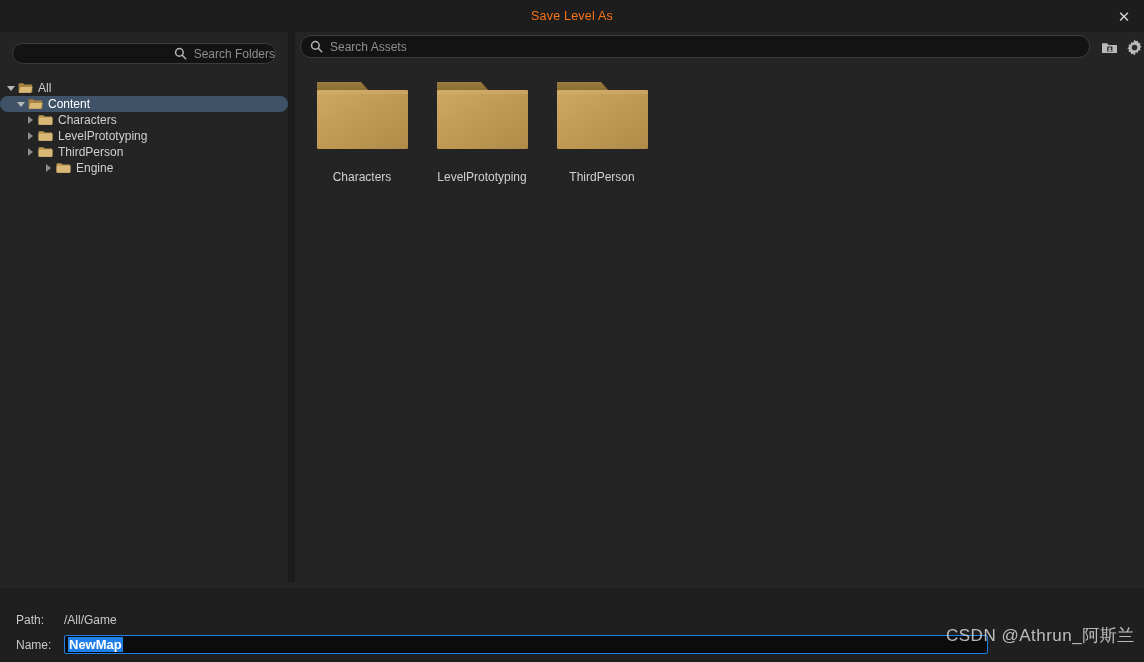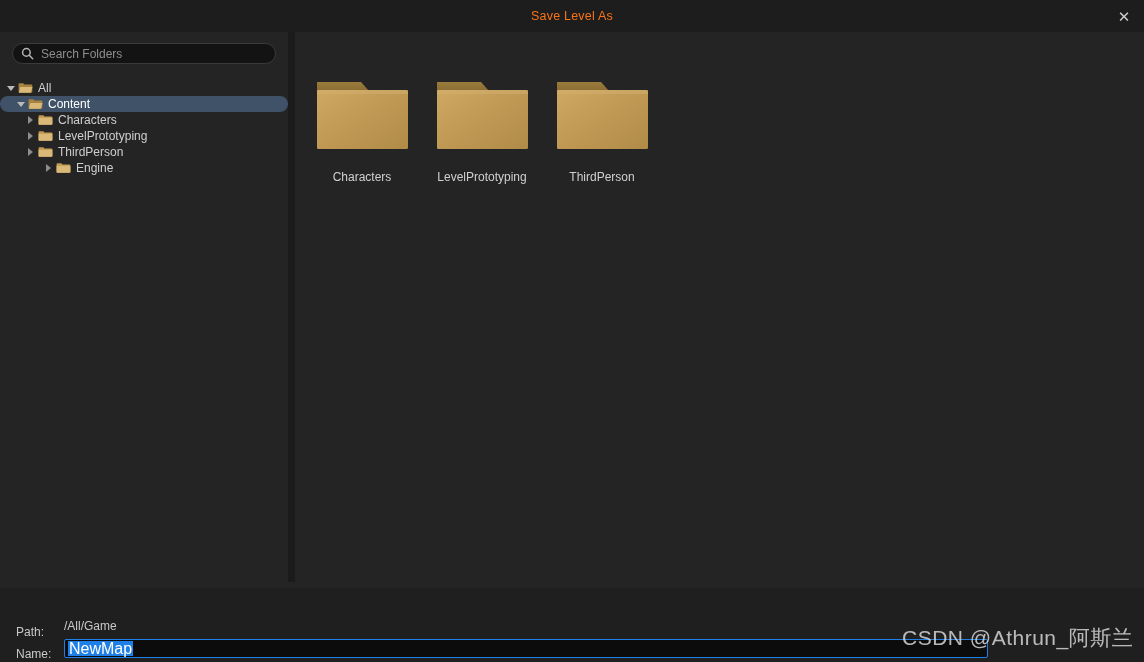--- a/index.html
+++ b/index.html
@@ -71,20 +71,21 @@
   .folder-search {
     position: absolute;
     left: 12px; top: 11px;
     width: 264px; height: 21px;
     background: #131313;
     border: 1px solid #3b3b3b;
     border-radius: 11px;
     display: flex;
     align-items: center;
     padding-left: 8px;
+    justify-content: flex-end;
   }
   .folder-search .ph,
   .asset-search .ph {
     font-size: 12px;
     color: #8e8e8e;
   }
   .search-glyph {
     width: 13px; height: 13px;
     margin-right: 7px;
     flex: 0 0 auto;
@@ -212,21 +213,21 @@
     left: 0; top: 588px;
     width: 1144px; height: 74px;
     background: #1f1f1f;
   }
   .row-path {
     position: absolute;
     left: 16px; top: 25px;
     display: flex; align-items: center;
     font-size: 12px;
   }
-  .lbl { color: #c9c9c9; margin-top: 12px; }
+  .lbl { color: #c9c9c9; }
   .path-label { width: 48px; }
   .path-value { color: #c9c9c9; margin-left: 0px; }
 
   .row-name {
     position: absolute;
     left: 16px; top: 47px;
     display: flex; align-items: center;
     font-size: 12px;
   }
   .name-label { width: 48px; color: #c9c9c9; }
@@ -235,30 +236,31 @@
     background: #0c0c0c;
     border: 1px solid #1f7fe8;
     border-radius: 2px;
     display: flex;
     align-items: center;
     padding-left: 3px;
   }
   .name-sel {
     background: #1f7fe8;
     color: #ffffff;
-    font-size: 16px;
+    font-size: 13px;
     line-height: 15px;
     padding: 0 1px;
+    font-weight: bold;
   }
 
   
   .watermark {
     position: absolute;
-    left: 902px; top: 624px;
-    font-size: 21px;
+    left: 946px; top: 624px;
+    font-size: 17px;
     color: rgba(225,225,225,0.80);
     white-space: nowrap;
     pointer-events: none;
     letter-spacing: .5px;
   }
 </style>
 </head>
 <body>
 
 <div id="app">
@@ -352,20 +354,45 @@
           </span>
           <span class="tw-label">Engine</span>
         </div>
       </div>
   </div>
 
   <div class="splitter"></div>
 
   <div class="right-panel">
 
+    <div class="asset-toolbar">
+      <div class="asset-search">
+        <svg class="search-glyph" viewBox="0 0 14 14">
+          <circle cx="5.8" cy="5.8" r="4.1"></circle>
+          <line x1="8.9" y1="8.9" x2="12.6" y2="12.6"></line>
+        </svg>
+        <span class="ph">Search Assets</span>
+      </div>
+
+      <div class="tb-icon explorer">
+        <svg width="17" height="15" viewBox="0 0 17 15">
+          <path d="M1 3.2h5.2l1.3 1.7H16V13H1z" fill="#b9b9b9"></path>
+          <rect x="6.2" y="6.6" width="5.2" height="5.2" rx="0.5" fill="#2b2b2b"></rect>
+          <circle cx="8.8" cy="8.5" r="1.25" fill="#b9b9b9"></circle>
+          <path d="M6.7 11.6c.3-1.3 1.1-2 2.1-2s1.8.7 2.1 2z" fill="#b9b9b9"></path>
+        </svg>
+      </div>
+
+      <div class="tb-icon settings">
+        <svg width="17" height="17" viewBox="0 0 20 20">
+          <path fill="#b9b9b9" d="M10 0.6l1.5 2.1 2.5-.7.5 2.6 2.6.5-.7 2.5 2.1 1.5-2.1 1.5.7 2.5-2.6.5-.5 2.6-2.5-.7L10 19.4l-1.5-2.1-2.5.7-.5-2.6-2.6-.5.7-2.5L1.5 10.9 3.6 9.4l-.7-2.5 2.6-.5.5-2.6 2.5.7z"></path>
+          <circle cx="10" cy="10" r="3.3" fill="#2b2b2b"></circle>
+        </svg>
+      </div>
+    </div>
 
     <div class="asset-area" id="asset-grid">
         <div class="tile" style="left: 2px; top: 12px;">
           <div class="thumb">
             <svg class="folder-svg" viewBox="0 0 95 77">
               <defs>
                 <linearGradient id="fg0" x1="0" y1="0" x2="1" y2="1">
                   <stop offset="0" stop-color="#cfa862"></stop>
                   <stop offset="1" stop-color="#b08b47"></stop>
                 </linearGradient>

